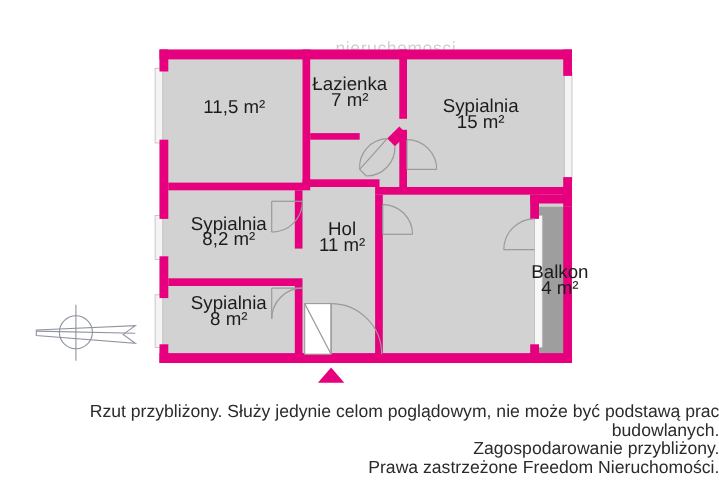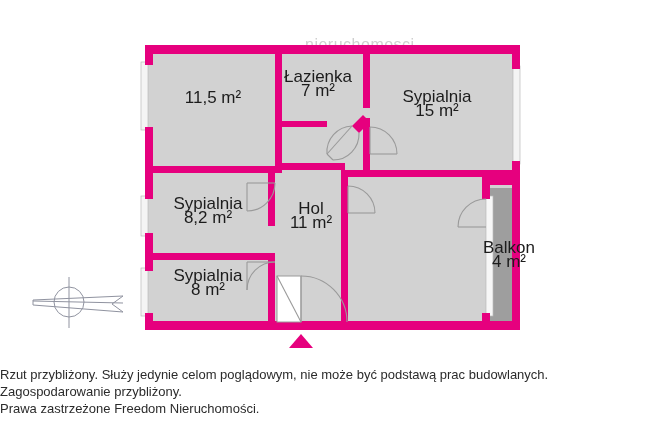--- a/index.html
+++ b/index.html
@@ -48,23 +48,23 @@
     color: #cfcfcf;
     font-family: "Liberation Sans", sans-serif;
     pointer-events: none;
     user-select: none;
   }
   .footer {
     position: absolute;
     left: 0;
     top: 366px;
     width: 654px;
-    text-align: left;
+    text-align: right;
     color: #2b2b2b;
-    font-size: 13px;
+    font-size: 16px;
     line-height: 17px;
     font-family: "Liberation Sans", sans-serif;
   }
   .footer div { display: block; }
 </style>
 </head>
 <body>
 
 <div id="root">
 

